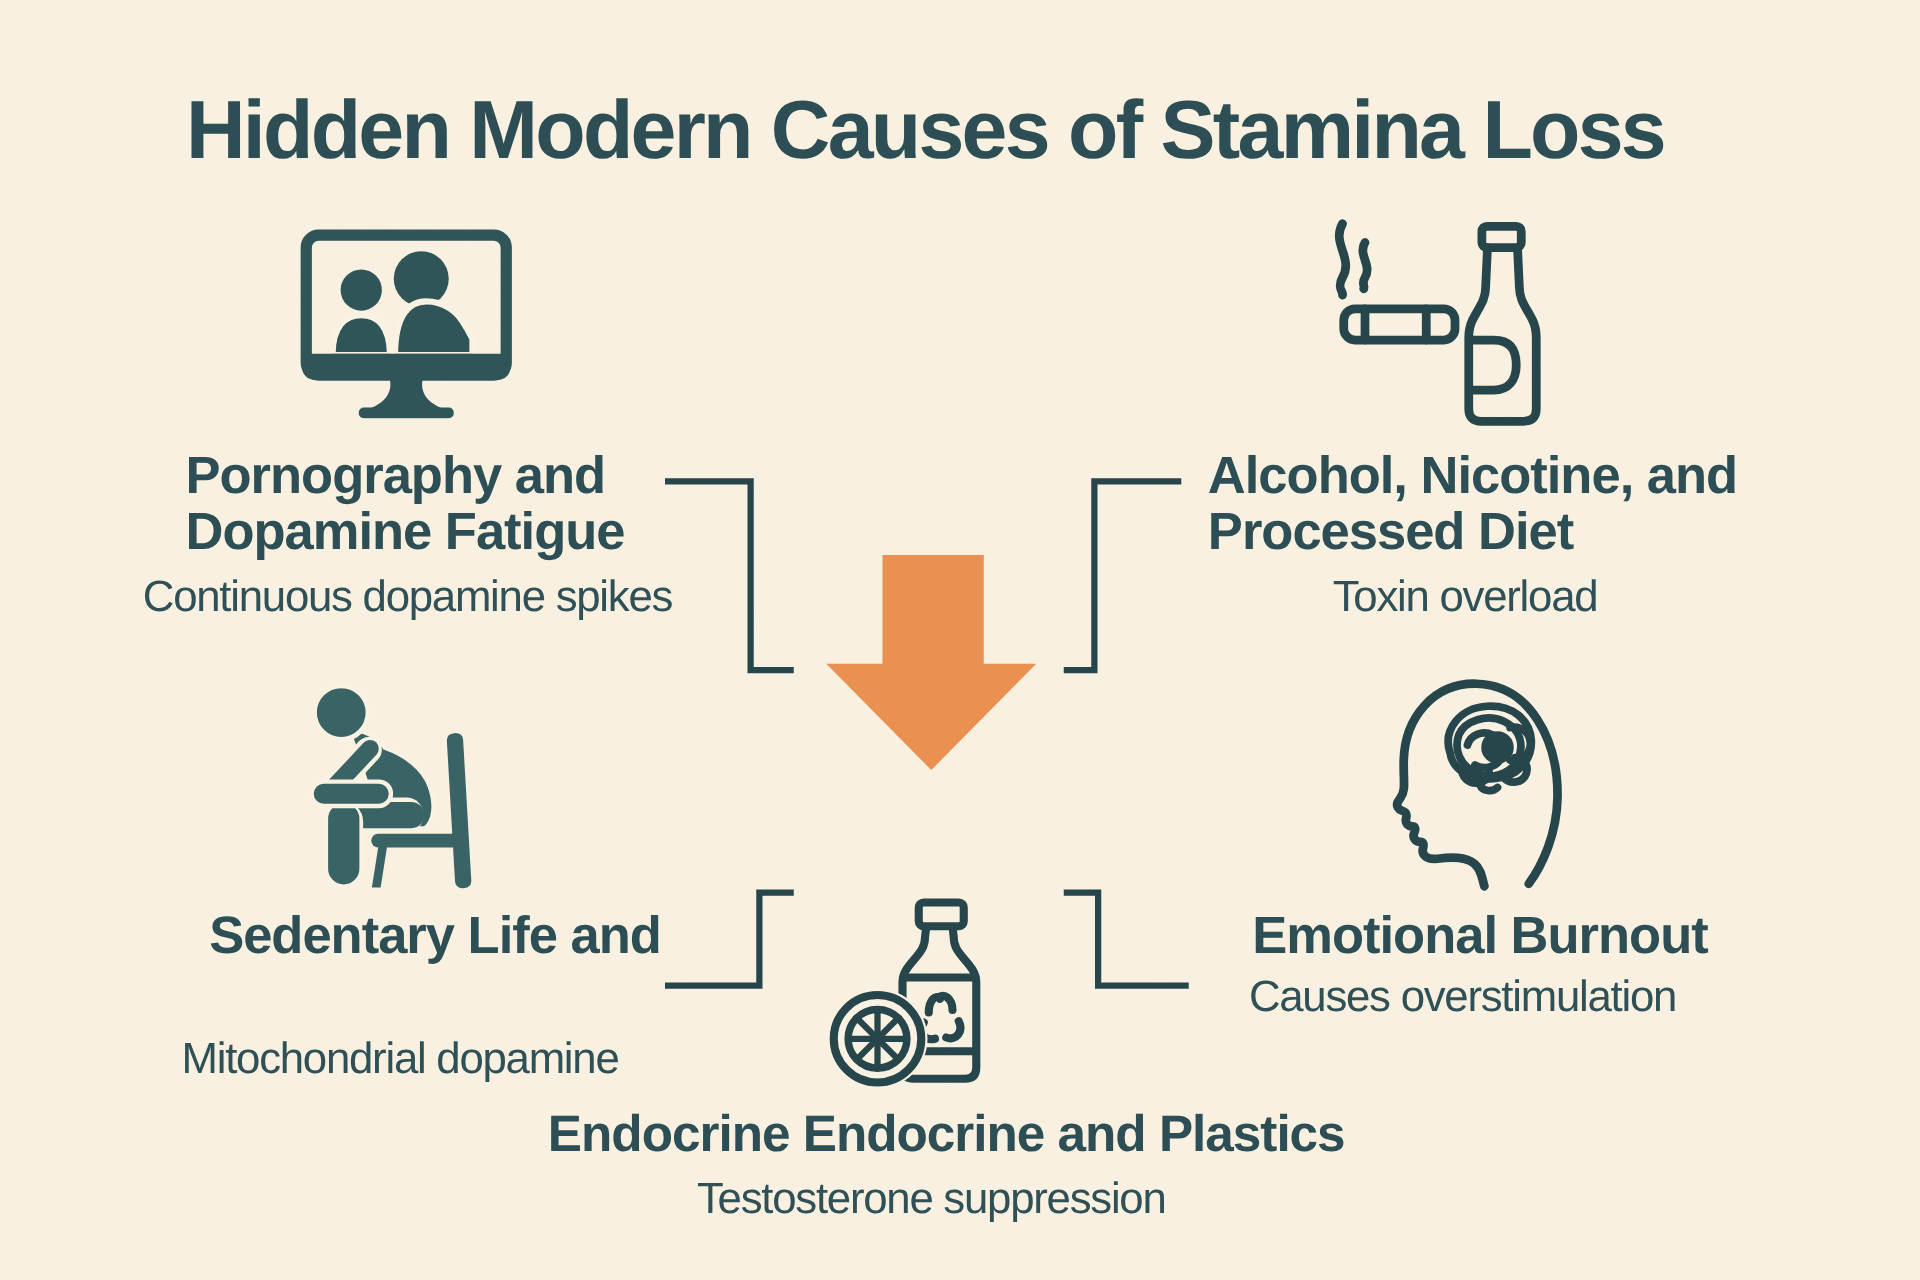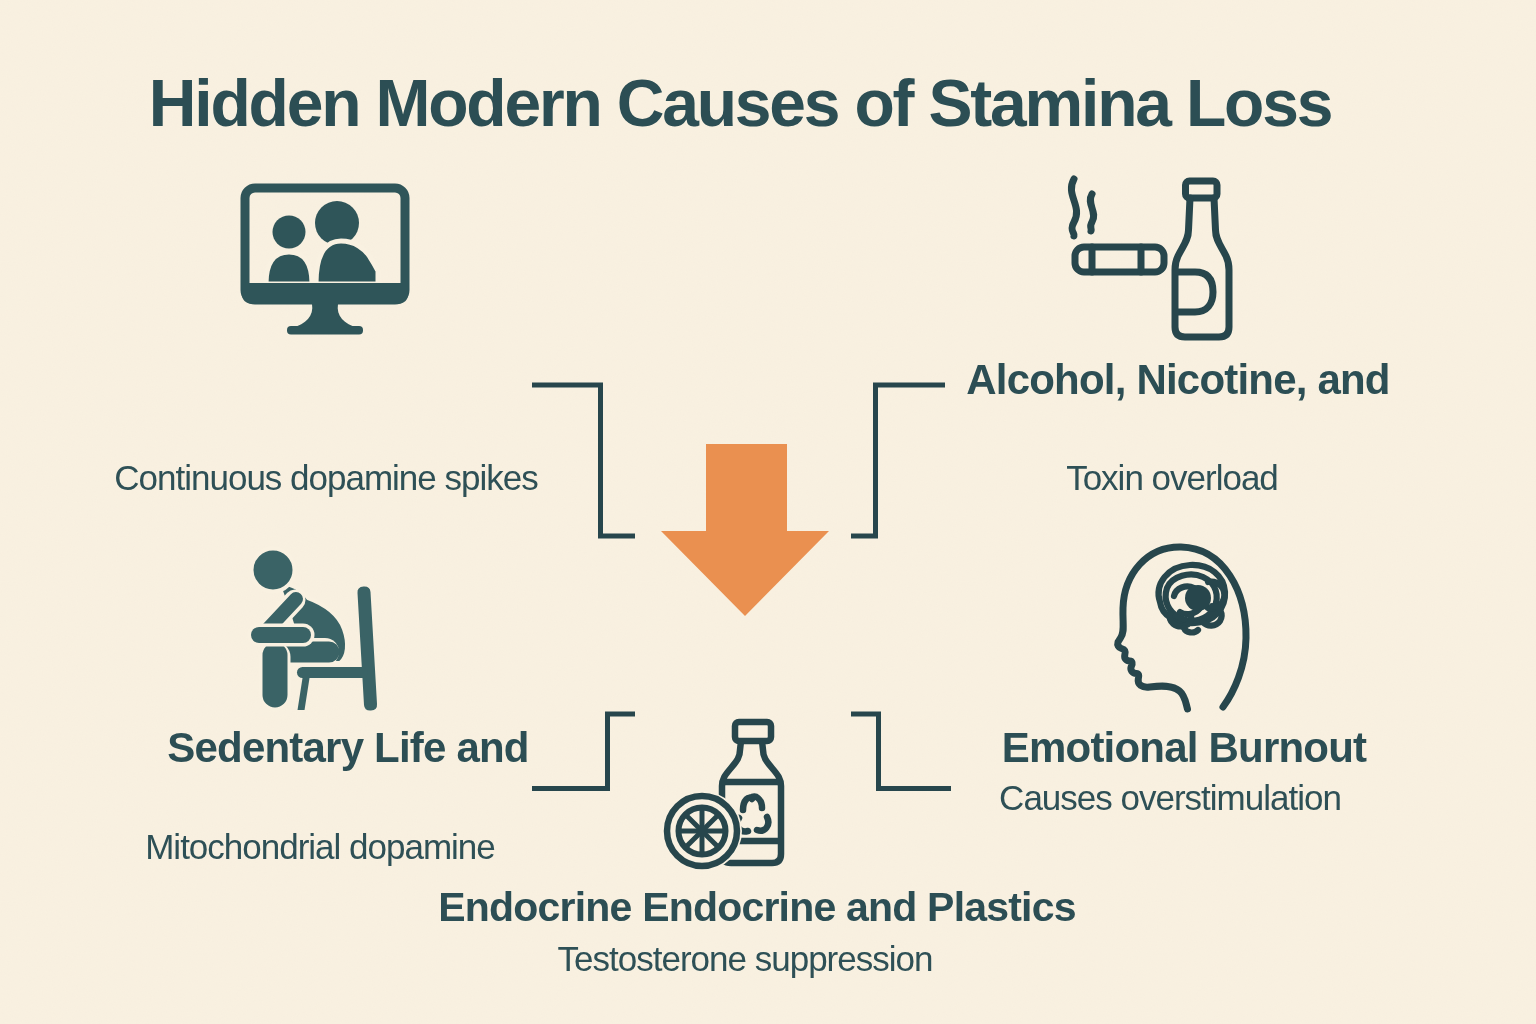--- a/index.html
+++ b/index.html
@@ -52,36 +52,41 @@
       <circle cx="49" cy="49" r="16.5" fill="#2f5559"></circle>
       <circle cx="97" cy="40" r="22" fill="#2f5559"></circle>
       <path d="M26,101 C26,78 36,69 49,69 C62,69 72,78 72,101 Z" fill="#2f5559" stroke="#f9f1e1" stroke-width="5" stroke-linejoin="round"></path>
       <path d="M76,101 C76,68 88,58 101,58 C115,58 125,66 130,74 C134,80 136,84 138,88 L138,101 Z" fill="#2f5559" stroke="#f9f1e1" stroke-width="5" stroke-linejoin="round"></path>
     </g>
     <rect x="5" y="5" width="160" height="112" rx="10" fill="none" stroke="#2f5559" stroke-width="9"></rect>
     <path d="M1.5,100 H168.5 V109 Q168.5,121 156.5,121 H13.5 Q1.5,121 1.5,109 Z" fill="#2f5559"></path>
     <path d="M72,121 C74,133 66,141 52,145 L118,145 C104,141 96,133 98,121 Z" fill="#2f5559"></path>
     <rect x="47" y="143" width="76" height="8.5" rx="4" fill="#2f5559"></rect>
   </svg>
+  <div class="txt heading" style="left:324px;top:357px;">
+    <div>Pornography and</div>
+    <div>Dopamine Fatigue</div>
+  </div>
   <div class="txt sub" style="left:326px;top:460px;">Continuous dopamine spikes</div>
 
   <svg class="icon" style="left:1060px;top:170px;" width="180" height="175" viewBox="0 0 180 175">
     <g fill="none" stroke="#27464c" stroke-width="7" stroke-linecap="round" stroke-linejoin="round">
       <path d="M14,9 C5,25 23,36 14,52 C9,61 15,63 14,66"></path>
       <path d="M32,24 C26,34 38,42 32,52 C29,57 32,58 31,61"></path>
       <rect x="15" y="77" width="89" height="25" rx="9"></rect>
       <line x1="32" y1="77" x2="32" y2="102"></line>
       <line x1="81" y1="77" x2="81" y2="102"></line>
       <rect x="125.5" y="11" width="31.5" height="17" rx="4"></rect>
       <path d="M130,28 L128.5,60 C128.5,70 123,76 118,86 C115.8,90.5 115,94 115,100 L115,157 Q115,167 125,167 L159,167 Q169,167 169,157 L169,100 C169,94 168.2,90.5 166,86 C161,76 155.5,70 155.5,60 L154,28"></path>
       <path d="M117,102 H135 C149,102 153,111 153,122 C153,134 147,142 135,142 H117"></path>
     </g>
   </svg>
   <div class="txt heading" style="left:1178px;top:357px;">
     <div>Alcohol, Nicotine, and</div>
+    <div>Processed Diet</div>
   </div>
   <div class="txt sub" style="left:1172px;top:460px;">Toxin overload</div>
 
   <svg class="icon" style="left:245px;top:545px;" width="140" height="170" viewBox="0 0 140 170">
     <g fill="#3a6366" stroke="none">
       <path d="M112.5,48 Q112,42 118.5,41.5 Q125,41 125.5,47 L132,159 Q132.5,165 126,165.5 Q119.5,166 119,160 Z"></path>
       <path d="M58,130 L52.5,165 L59.5,165 L65,130 Z"></path>
       <rect x="52" y="122" width="71" height="11" rx="5.5"></rect>
     </g>
     <path d="M33,38 C46,38 58,45 63,53 C80,59 94,70 99,84 C104,98 103,112 95,118 L57,118 C53,96 42,62 33,38 Z" fill="#3a6366" stroke="#f9f1e1" stroke-width="4" stroke-linejoin="round"></path>

